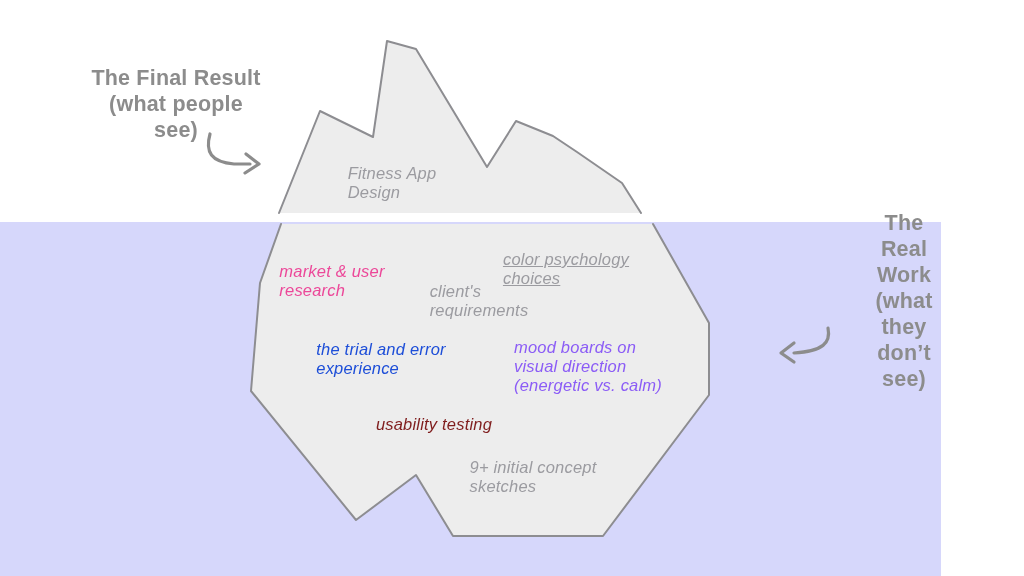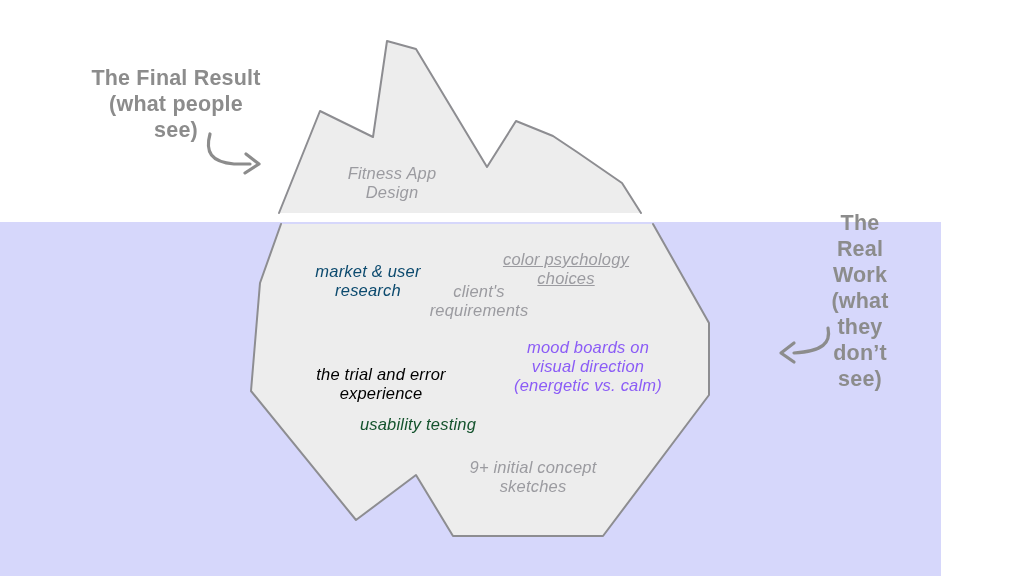--- a/index.html
+++ b/index.html
@@ -33,21 +33,21 @@
   }
   #heading-final-result { left: 176px; top: 104px; }
   #heading-real-work   { left: 860px; top: 301px; }
   .berg-label {
     position: absolute;
     transform: translate(-50%, -50%);
     font-style: italic;
     font-size: 16.5px;
     line-height: 19px;
     letter-spacing: 0.2px;
-    text-align: center;
+    text-align: left;
     white-space: pre-line;
     color: #9b9ba0;
   }
   #label-above-water { left: 392px; top: 183px; }
 </style>
 </head>
 <body>
 
 <div id="stage" style="background: rgb(255, 255, 255);">
 
@@ -68,37 +68,37 @@
     <g id="arrow-real" fill="none" stroke-width="3.2" stroke-linecap="round" stroke-linejoin="round" stroke="#8c8c8c">
       <path d="M 828 328 C 831 343, 823 351, 794 353"></path>
       <path d="M 794 343 L 781 353 L 794 362"></path>
     </g>
   </svg>
 
   <div id="heading-final-result" class="heading" style="color: rgb(140, 140, 140);">The Final Result
 (what people
 see)</div>
 
-  <div id="heading-real-work" class="heading" style="color: rgb(140, 140, 140);">The Real Work
+  <div id="heading-real-work" class="heading" style="color: rgb(140, 140, 140); margin-left: 44px;">The Real Work
 (what they don’t
 see)</div>
 
   <div id="label-above-water" class="berg-label" style="color: rgb(155, 155, 160);">Fitness App
 Design</div>
 
   <div id="below-labels">
-      <div class="berg-label" style="left: 368px; top: 281px; color: #0c4a6e;">market &amp; user
+      <div class="berg-label" style="left: 332px; top: 281px; color: #ec4899;">market &amp; user
 research</div>
       <div class="berg-label" style="left: 471px; top: 301px; color: rgb(155, 155, 160); margin-left: 8px;">client's
 requirements</div>
       <div class="berg-label" style="left: 566px; top: 269px; color: rgb(155, 155, 160); text-decoration: underline;">color psychology
 choices</div>
-      <div class="berg-label" style="left: 381px; top: 359px; color: #000000; margin-top: 25px;">the trial and error
+      <div class="berg-label" style="left: 381px; top: 359px; color: #1d4ed8;">the trial and error
 experience</div>
       <div class="berg-label" style="left: 588px; top: 366px; color: #8b5cf6;">mood boards on
 visual direction
 (energetic vs. calm)</div>
-      <div class="berg-label" style="left: 418px; top: 424px; color: #14532d;">usability testing</div>
+      <div class="berg-label" style="left: 434px; top: 424px; color: #7f1d1d;">usability testing</div>
       <div class="berg-label" style="left: 533px; top: 477px; color: rgb(155, 155, 160);">9+ initial concept
 sketches</div>
     </div>
 
 </div>
 
 </body></html>

